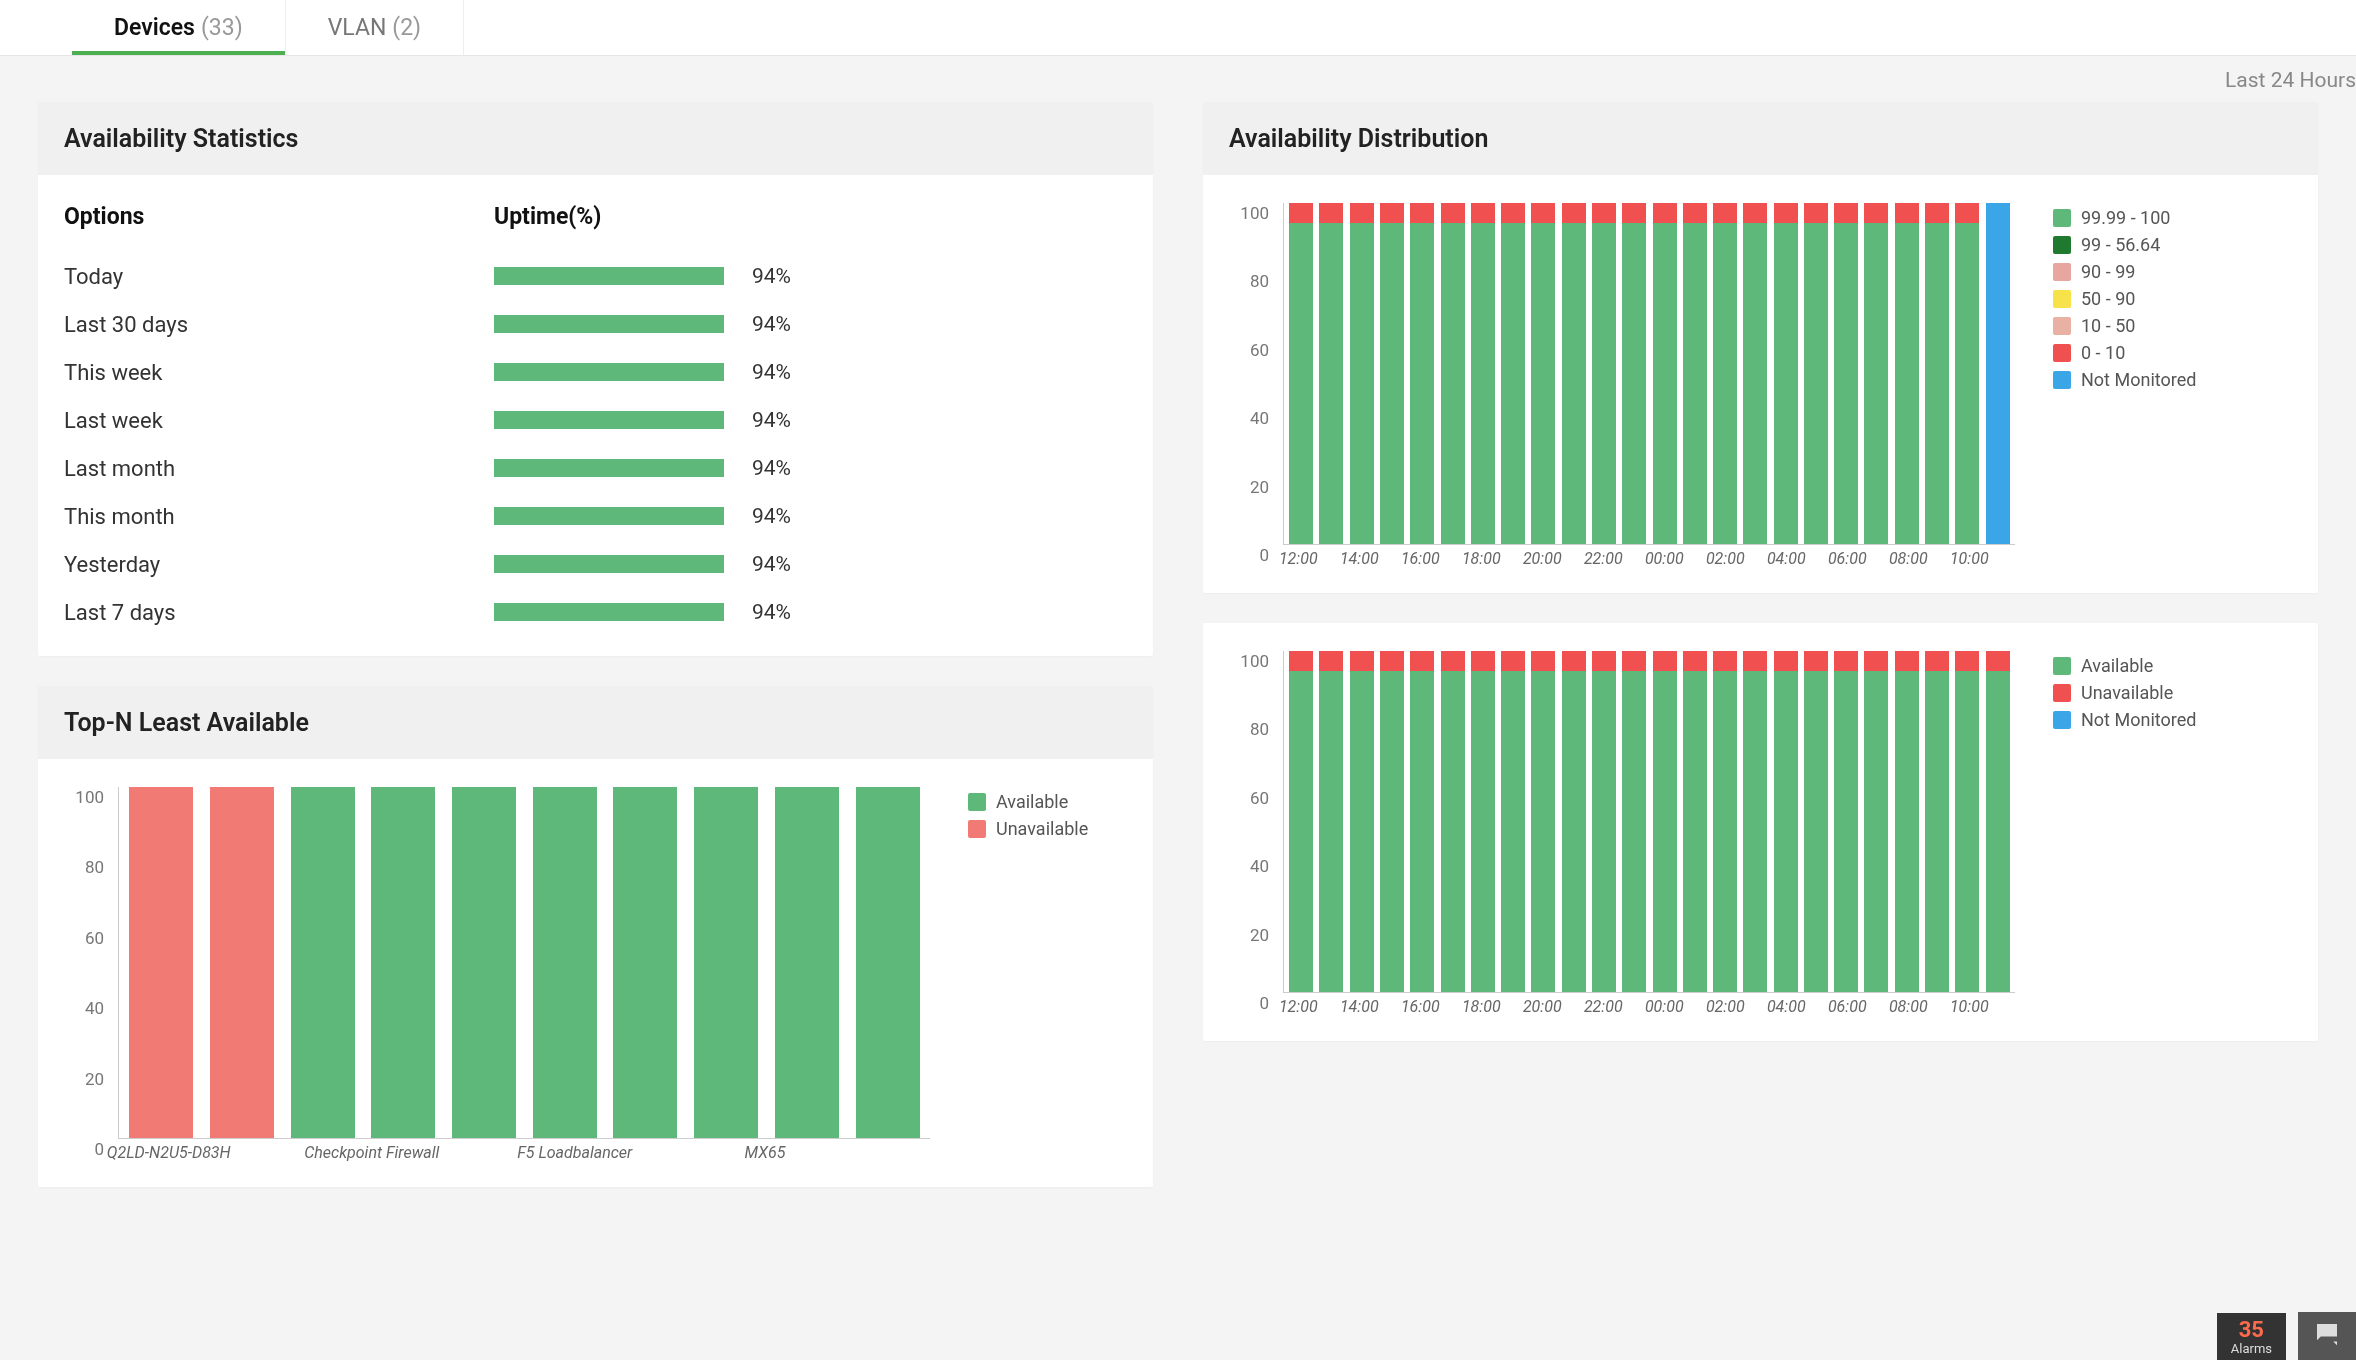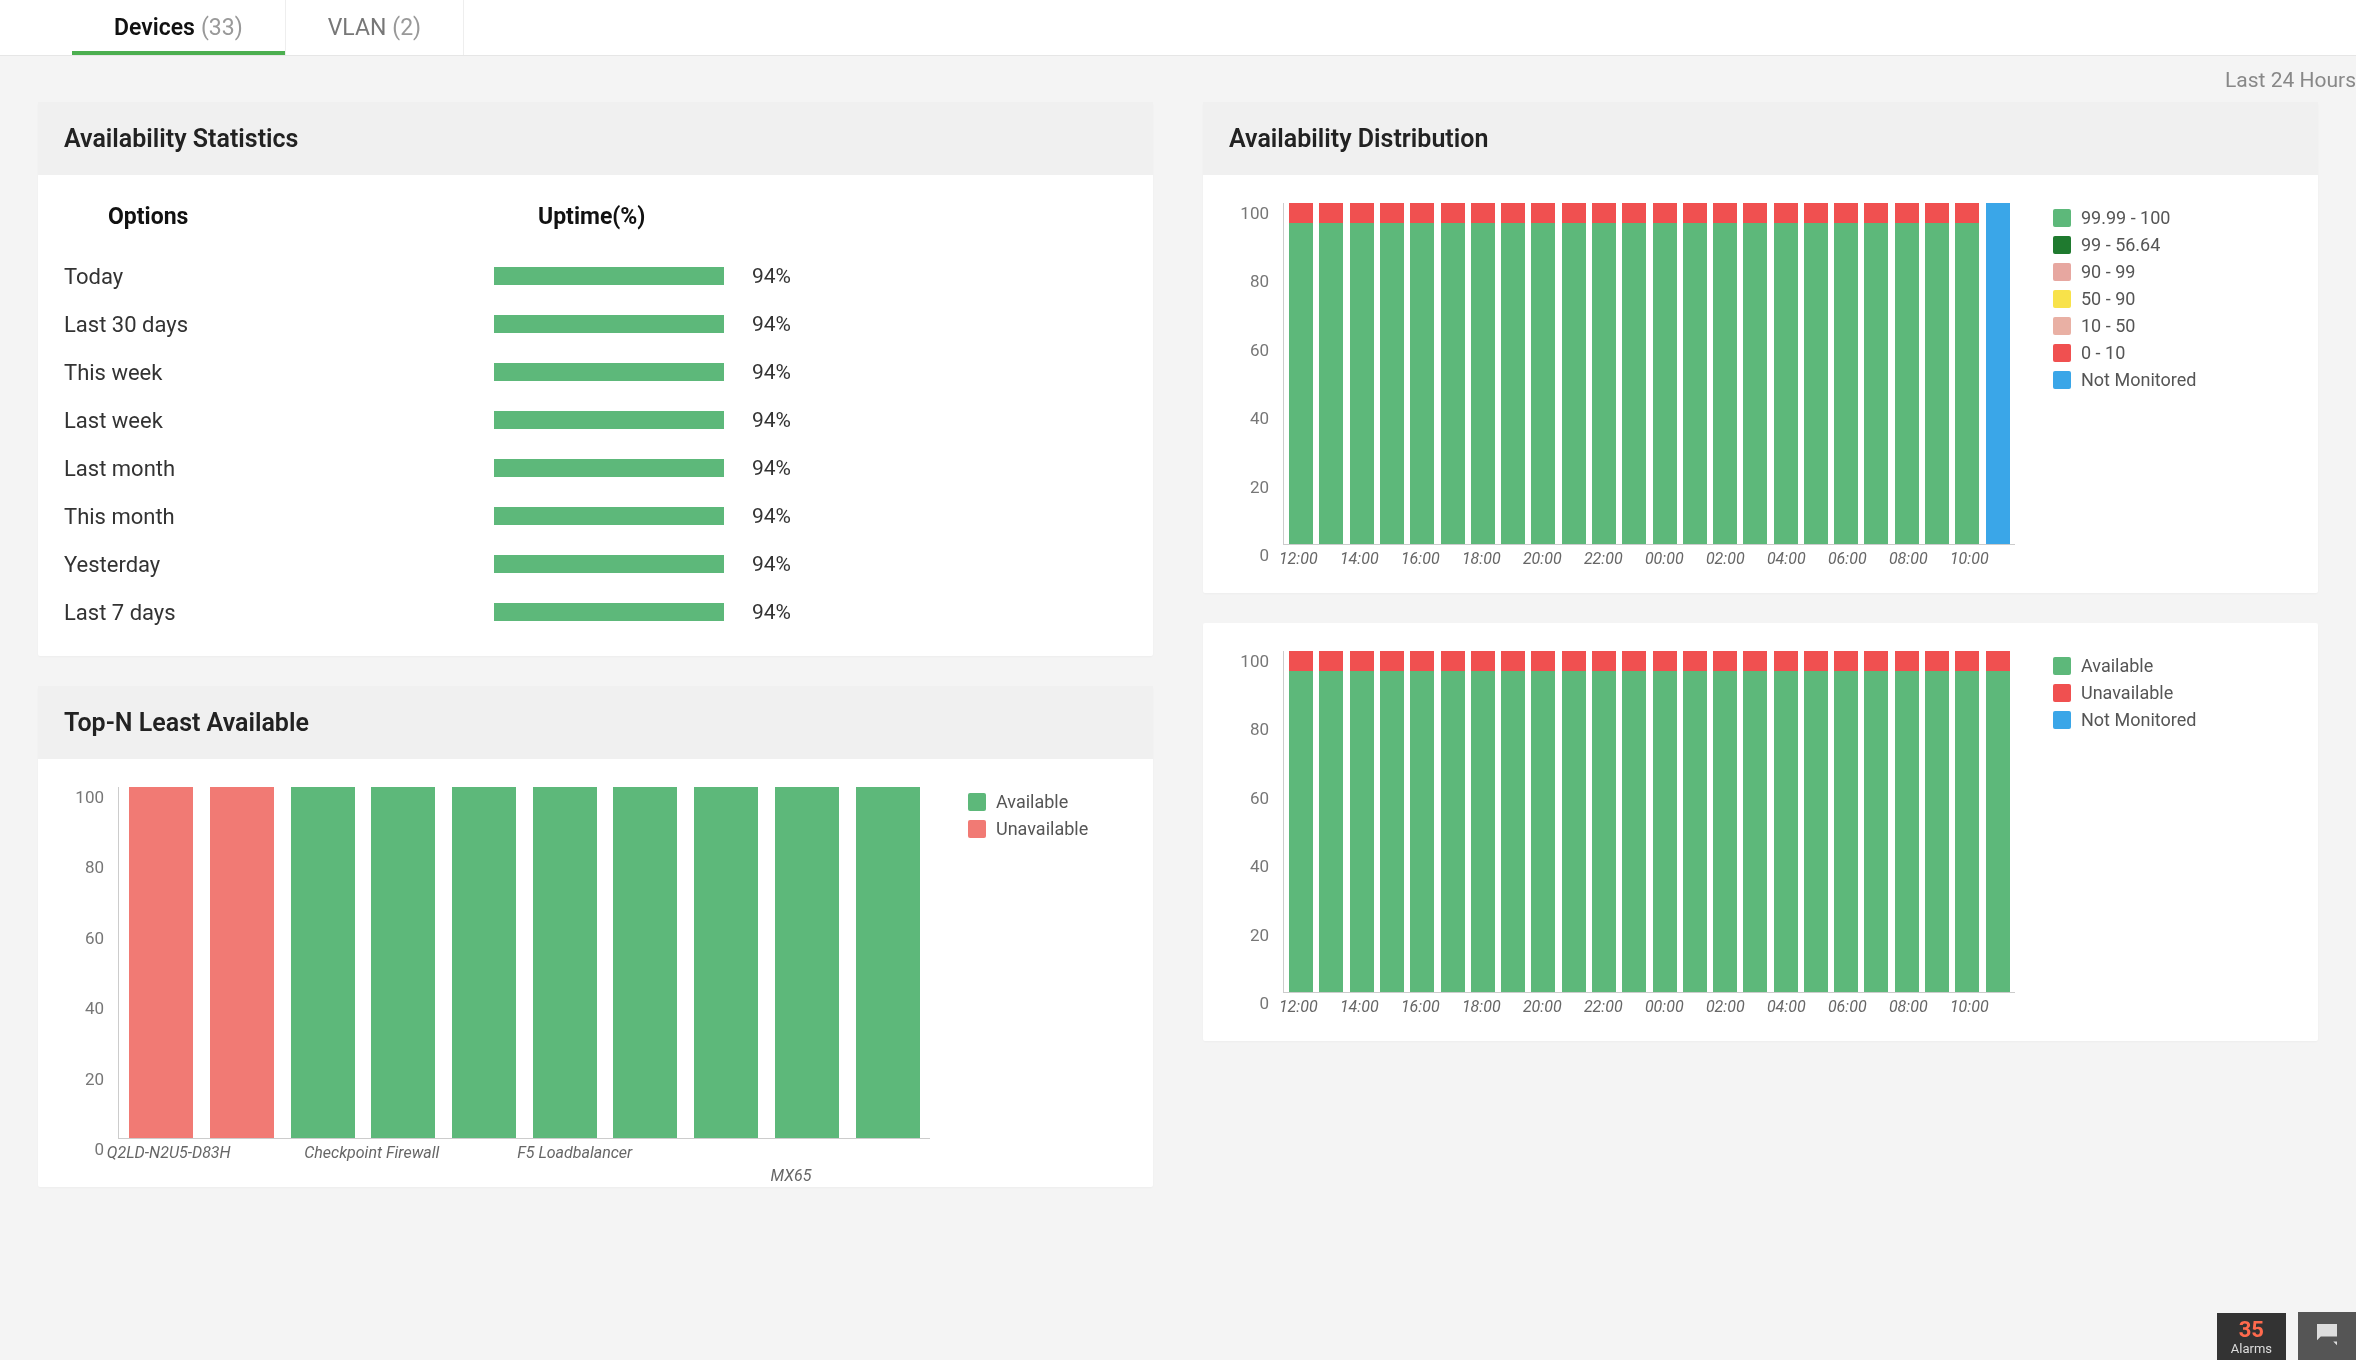--- a/index.html
+++ b/index.html
@@ -23,21 +23,21 @@
   .time-row span { padding-right: 0; }
 
   .main { display: flex; gap: 50px; padding: 0 38px; }
   .col { display: flex; flex-direction: column; gap: 30px; flex: 1; }
   .card { background: #fff; border-radius: 2px; box-shadow: 0 1px 2px rgba(0,0,0,0.03); }
   .card-header { background: #f0f0f0; padding: 22px 26px; font-size: 25px; font-weight: 600; color: #222; }
 
   
   .stats-body { padding: 28px 26px 20px 26px; }
   .stats-header { display: flex; font-weight: 700; font-size: 23px; color: #111; margin-bottom: 22px; }
-  .stats-header .c1 { flex: 0 0 430px; margin-left: 44px; }
+  .stats-header .c1 { flex: 0 0 430px; }
   .stats-row { display: flex; align-items: center; height: 48px; font-size: 22px; }
   .stats-row .label { flex: 0 0 430px; color: #333; }
   .stats-row .bar { width: 230px; height: 18px; background: #5db87a; }
   .stats-row .pct { margin-left: 28px; color: #333; font-size: 21px; }
 
   
   .chart-area { display:flex; padding: 28px 22px 20px 22px; }
   .chart-plot { position: relative; }
   .chart-legend { display:flex; flex-direction: column; gap: 6px; font-size: 18px; color:#555; padding-top: 4px; padding-left: 38px;}
   .legend-item { display:flex; align-items:center; gap:10px; white-space:nowrap; }
@@ -180,21 +180,21 @@
                 </div>
                 <div class="stack-bar" style="width: 64px;">
                   <div class="seg" style="background: rgb(93, 184, 122); height: 100%;"></div>
                 </div>
               </div>
             </div>
             <div class="x-axis">
               <div class="x-tick" style="left: 50.75px;">Q2LD-N2U5-D83H</div>
               <div class="x-tick" style="left: 253.75px;">Checkpoint Firewall</div>
               <div class="x-tick" style="left: 456.75px;">F5 Loadbalancer</div>
-              <div class="x-tick" style="left: 673px; margin-top: 23px;">MX65</div>
+              <div class="x-tick" style="left: 647px;">MX65</div>
             </div>
           </div>
         <div class="chart-legend" id="legend-topn">
             <div class="legend-item">
               <span class="swatch" style="background:#5db87a"></span>
               <span>Available</span>
             </div>
             <div class="legend-item">
               <span class="swatch" style="background:#f17a74"></span>
               <span>Unavailable</span>

